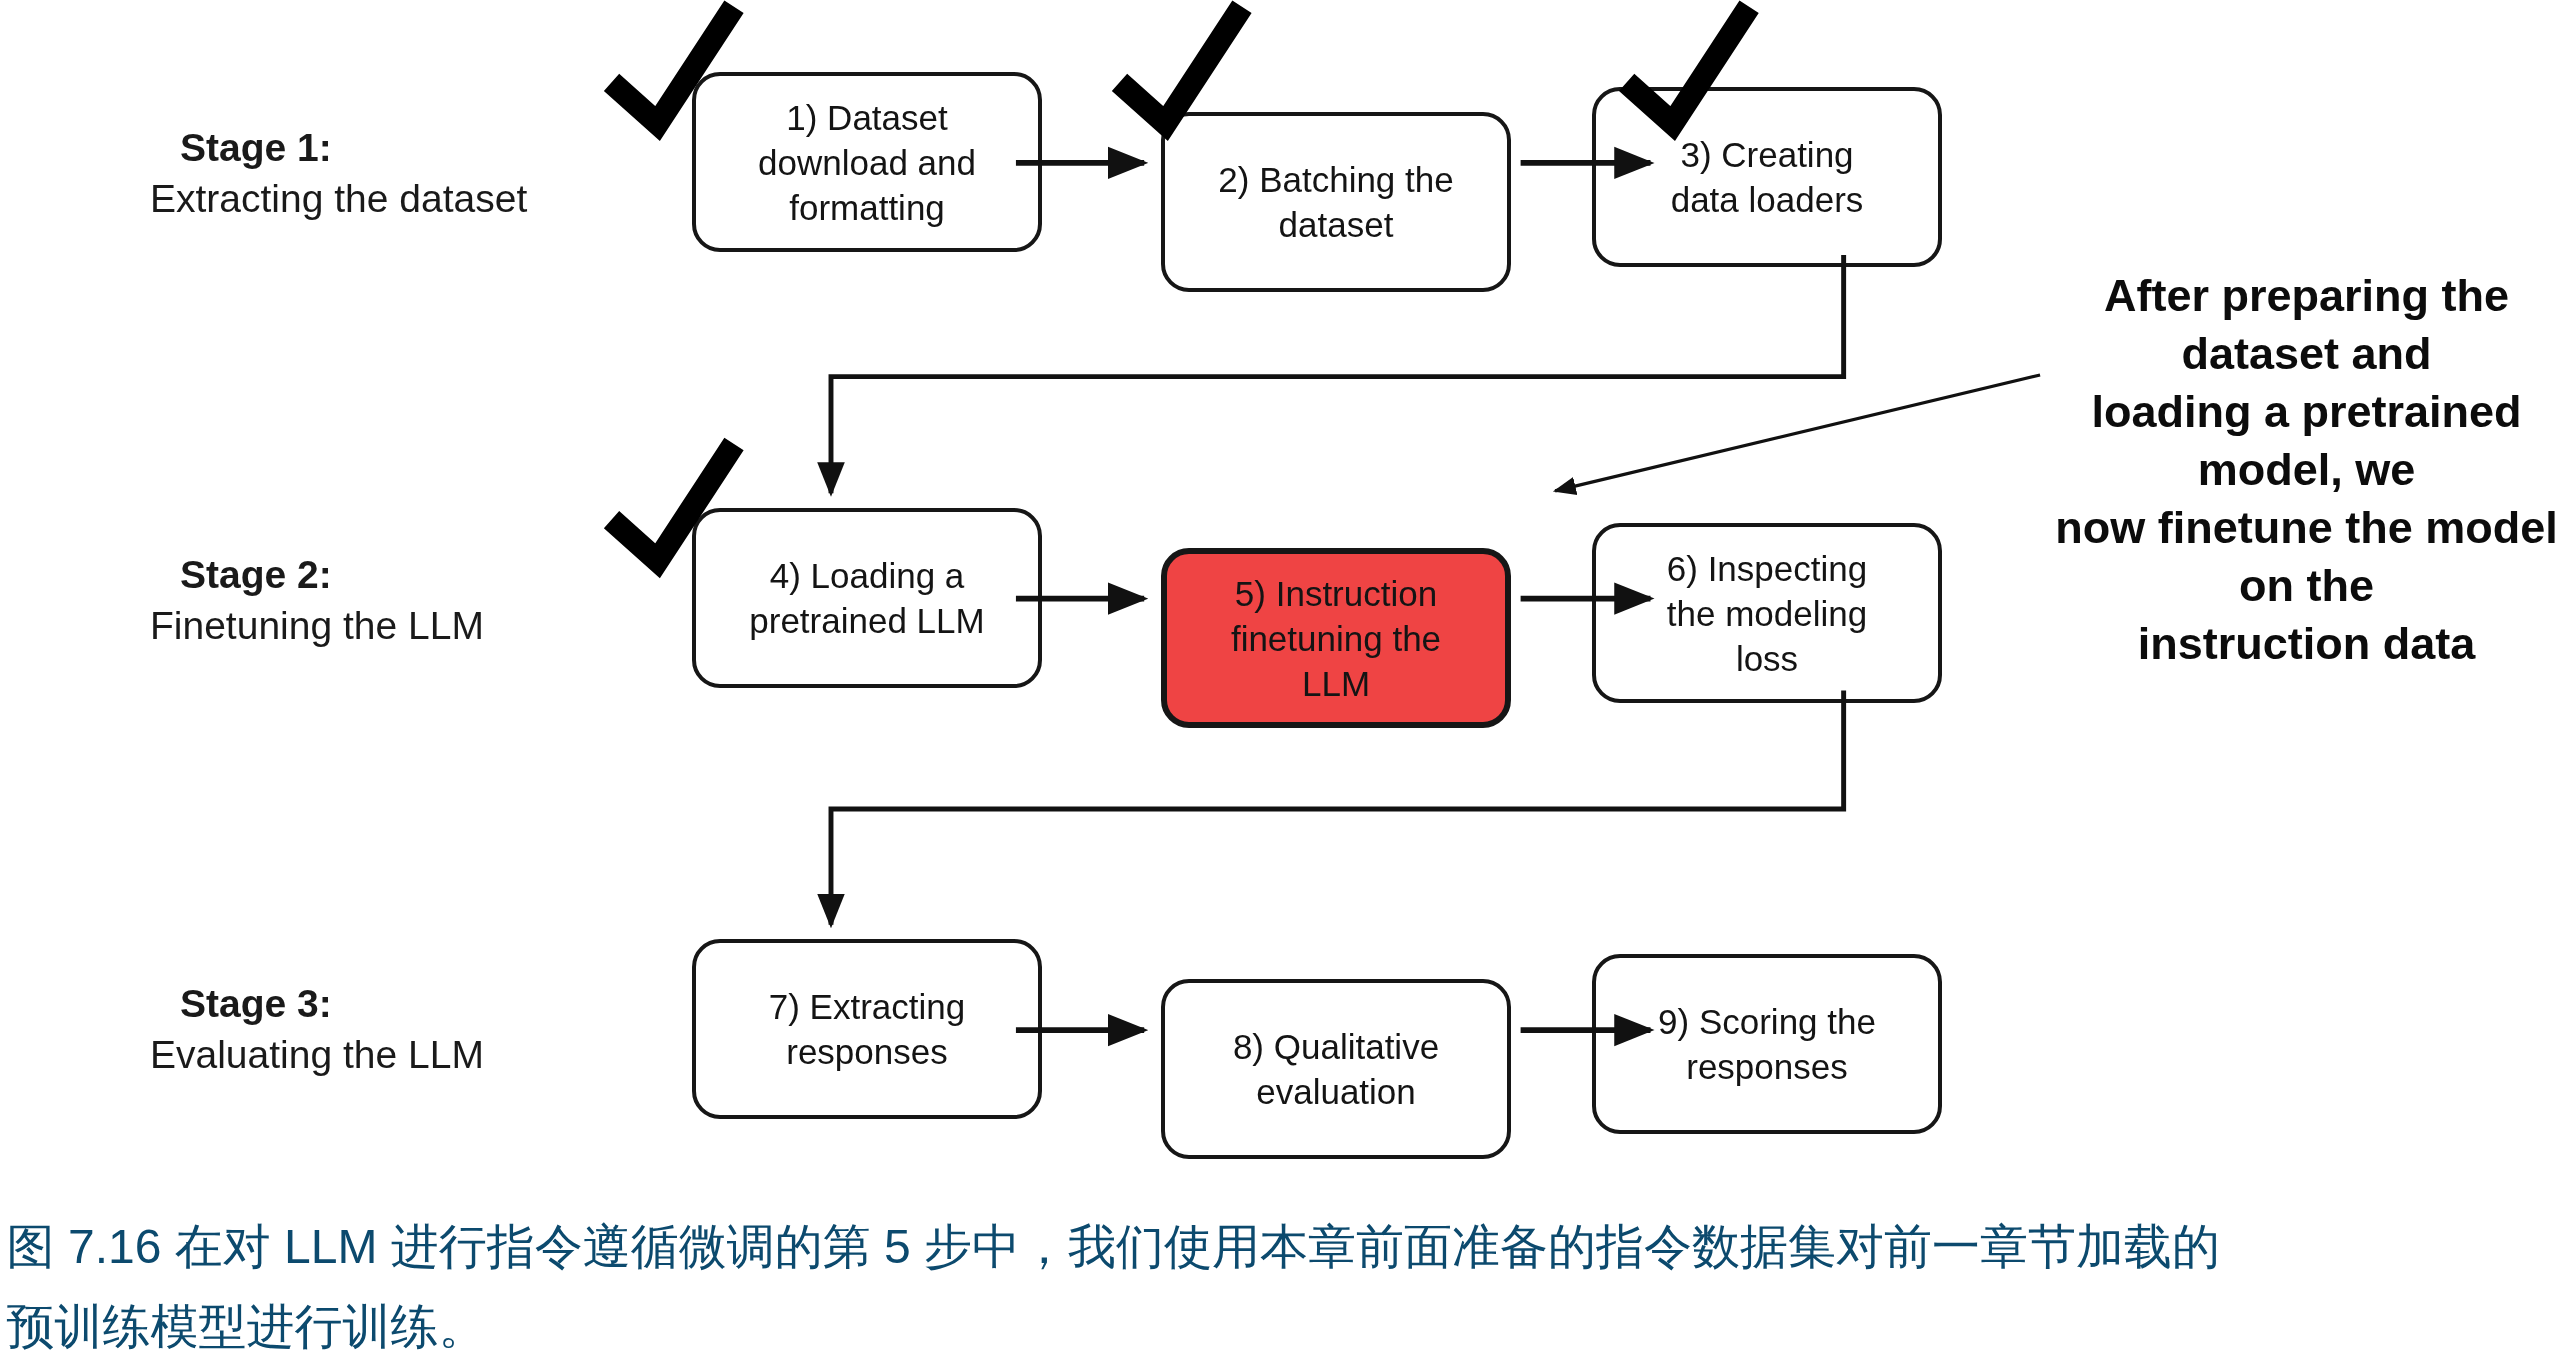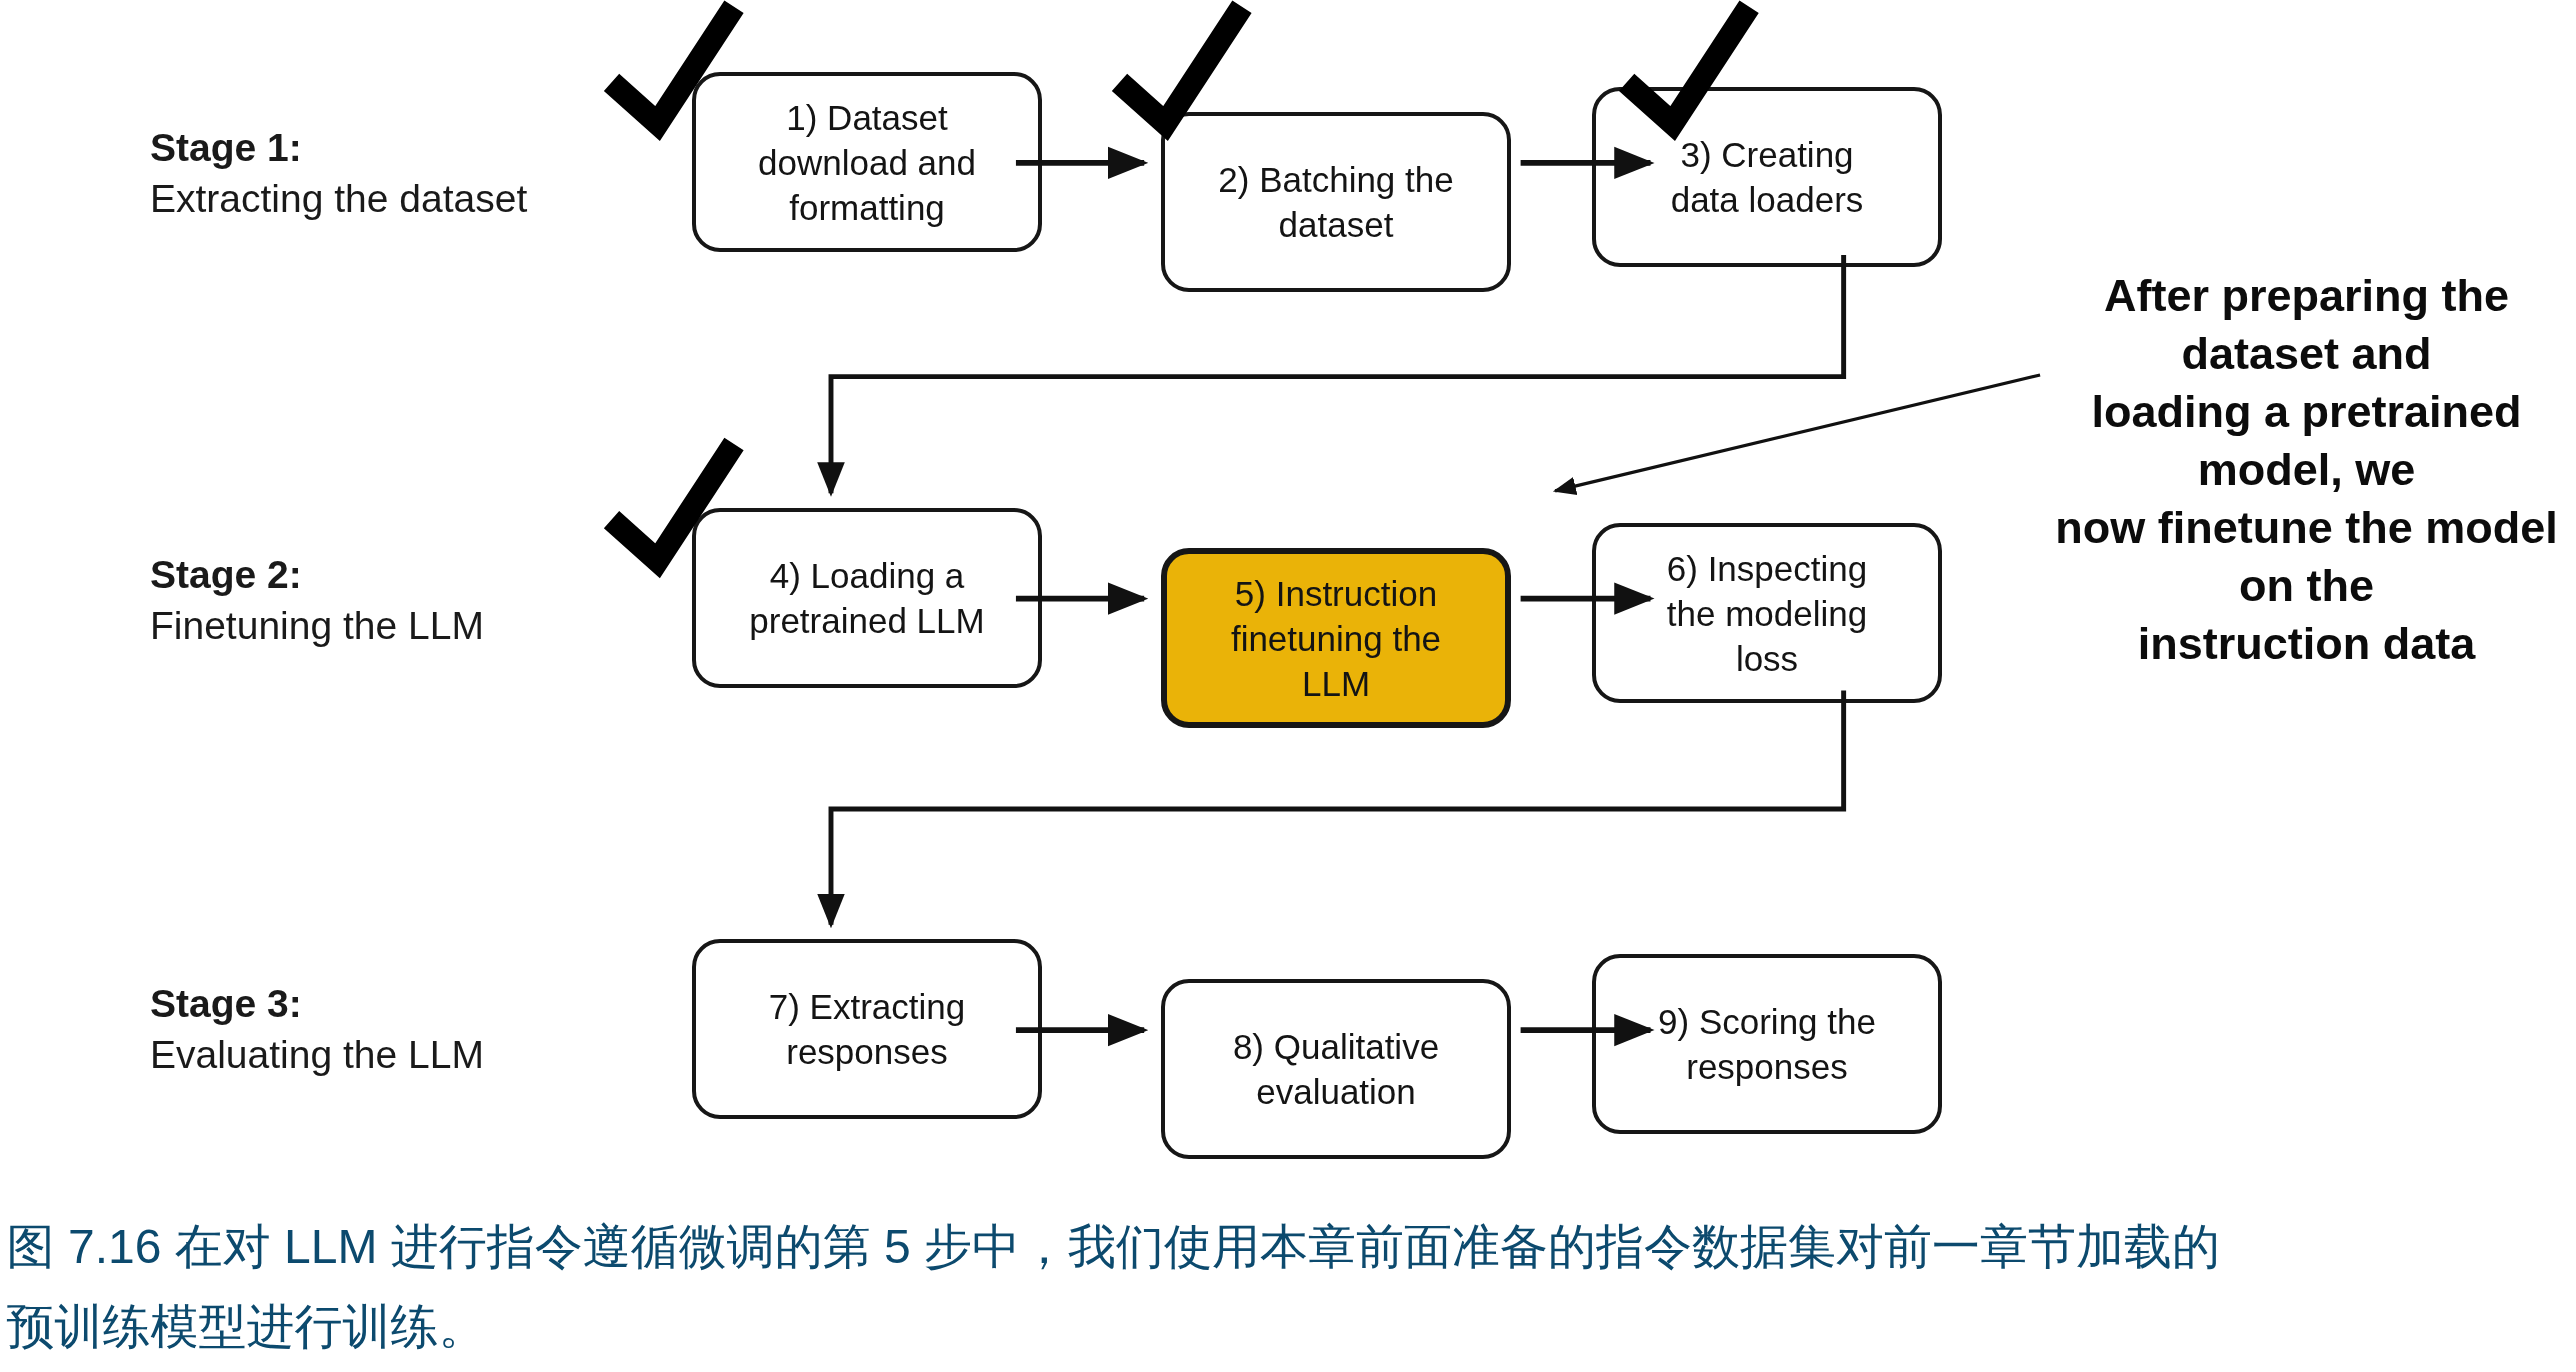--- a/index.html
+++ b/index.html
@@ -21,40 +21,40 @@
   }
   .stage {
     position: absolute;
     left: 150px;
     z-index: 2;
     font-size: 39px;
     line-height: 51px;
     color: #1a1a1a;
     white-space: nowrap;
   }
-  .stage-title { font-weight: bold; }
+  .stage-title { font-weight: bold; margin-left: 30px; }
   .box {
     position: absolute;
     width: 350px;
     height: 180px;
     background: #ffffff;
     border: 4.1px solid #161616;
     border-radius: 28px;
     display: flex;
     flex-direction: column;
     align-items: center;
     justify-content: center;
     text-align: center;
     z-index: 2;
     font-size: 35px;
     line-height: 45px;
     color: #141414;
   }
   .box.highlight {
-    background: #eab308;
+    background: #ef4444;
     border-width: 6.6px;
   }
   .row1 { top: 72px; }
   .row2 { top: 508px; }
   .row3 { top: 939px; }
   .colA { left: 692px; }
   .colB { left: 1161px; margin-top: 40px; }
   .colC { left: 1592px; margin-top: 15px; }
   .annotation {
     position: absolute;

